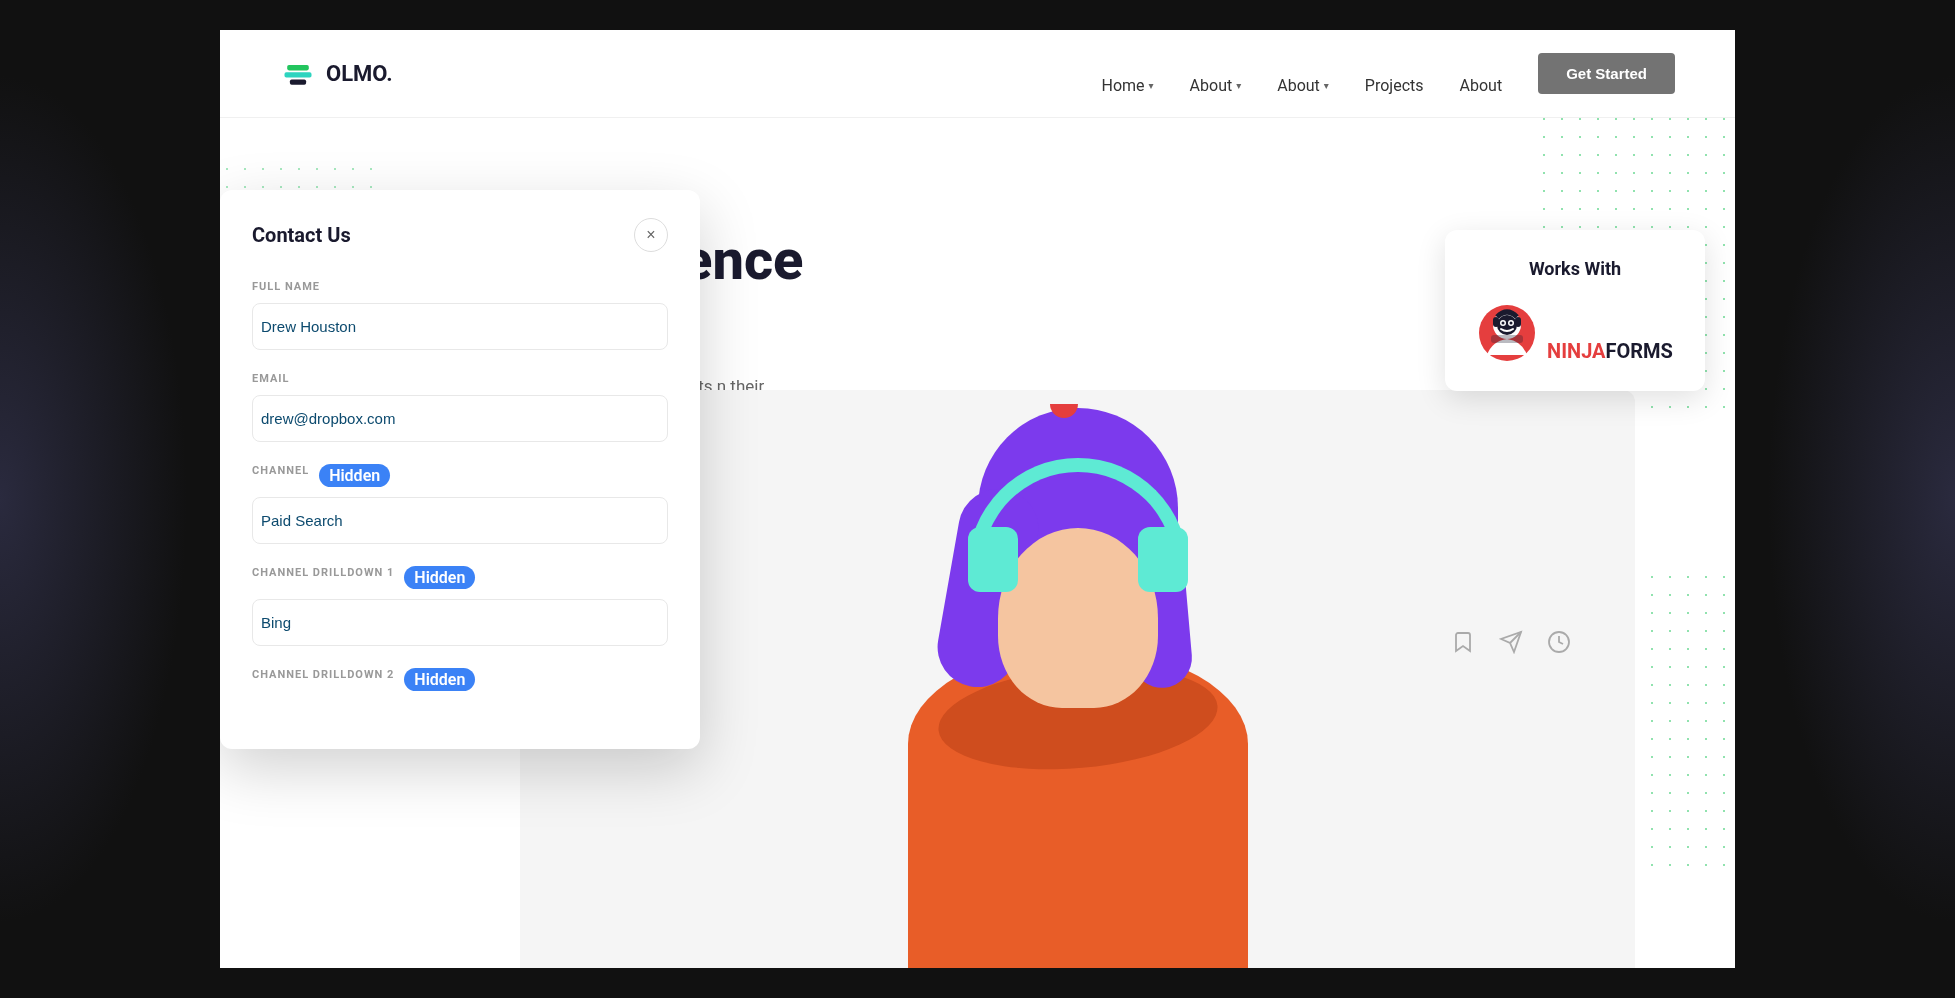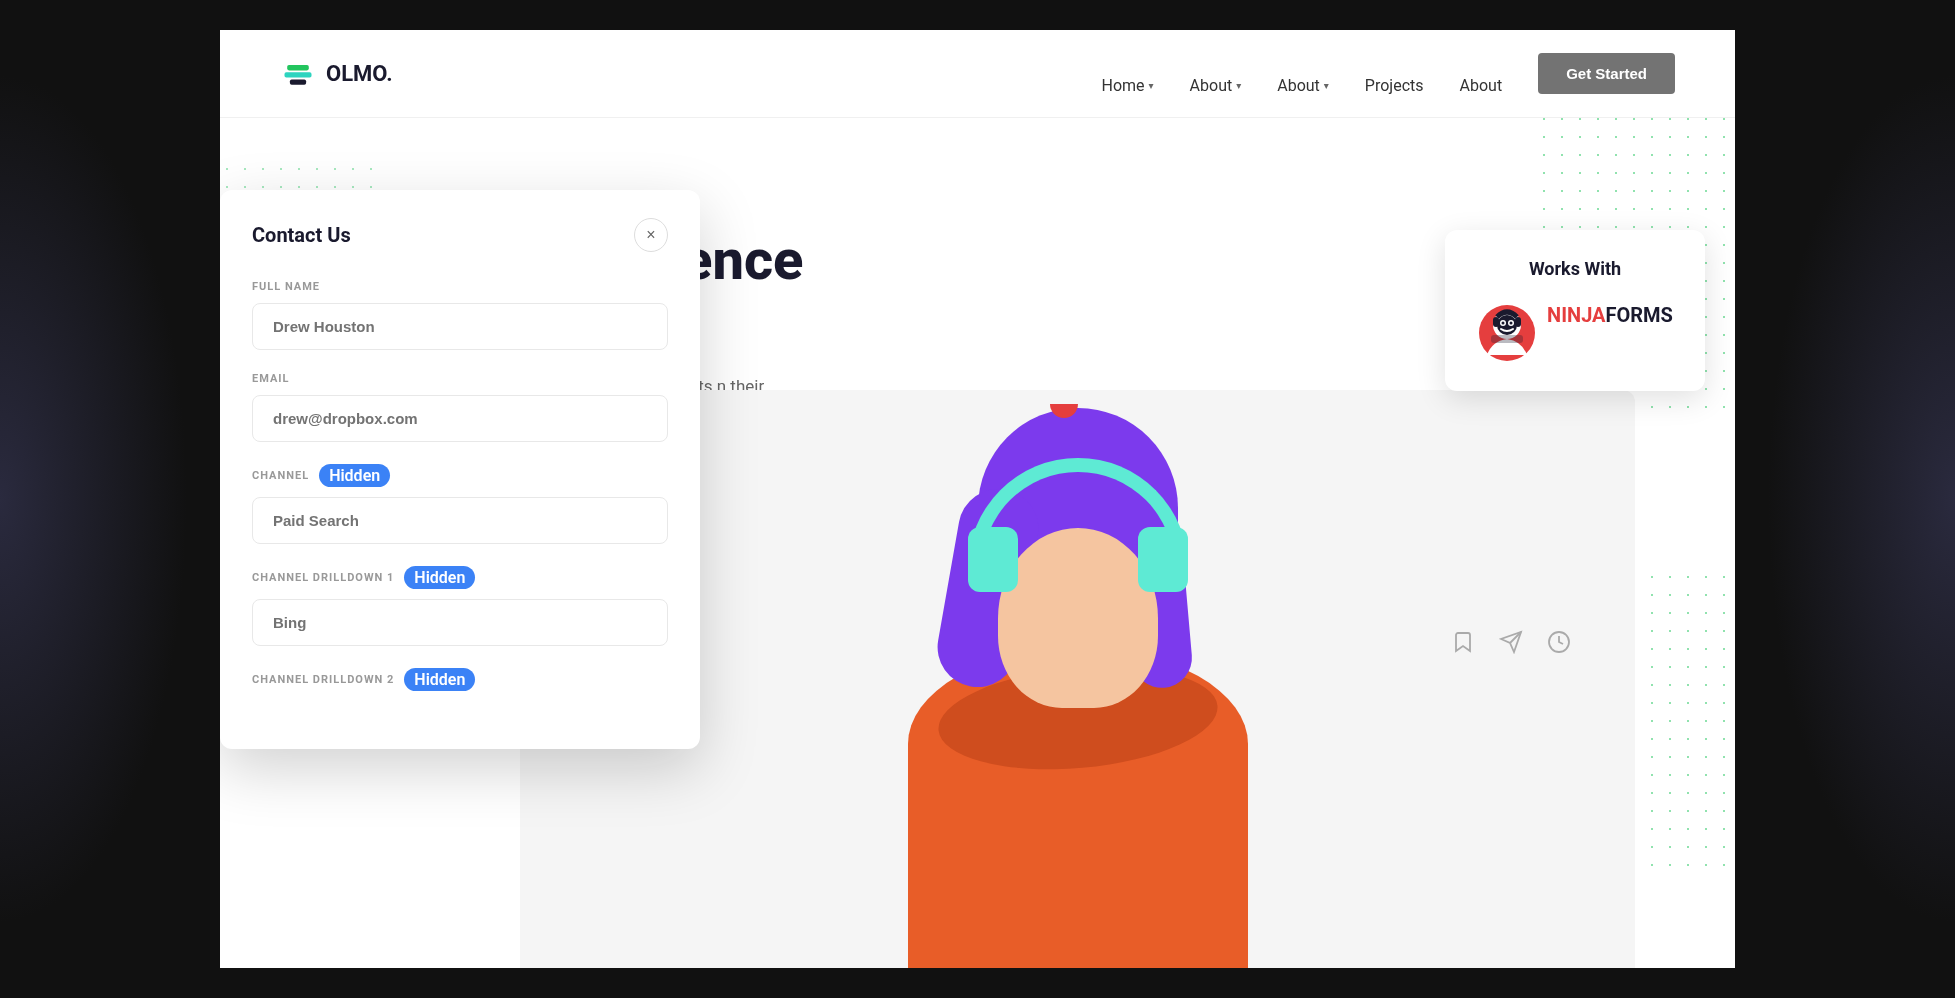--- a/index.html
+++ b/index.html
@@ -286,21 +286,21 @@
     }
     .works-with-title {
       font-size: 18px;
       font-weight: 700;
       color: #1a1a2e;
       margin-bottom: 24px;
       text-align: center;
     }
     .ninja-forms-logo {
       display: flex;
-      align-items: flex-start;
+      align-items: flex-end;
       justify-content: center;
       gap: 10px;
     }
     .ninja-icon {
       width: 60px;
       height: 60px;
     }
     .ninja-text {
       font-size: 20px;
       font-weight: 700;
@@ -371,49 +371,47 @@
       cursor: pointer;
       font-size: 16px;
       color: #666;
       background: #fff;
     }
     .form-group {
       margin-bottom: 22px;
     }
     .form-label {
       display: flex;
-      align-items: center;
       gap: 10px;
       font-size: 11px;
       font-weight: 700;
       letter-spacing: 1px;
       color: #999;
       text-transform: uppercase;
       margin-bottom: 10px;
     }
     .hidden-badge {
       background: #3b82f6;
       color: #fff;
       font-size: 16px;
       font-weight: 600;
       padding: 2px 10px;
       border-radius: 12px;
       text-transform: none;
       letter-spacing: 0;
     }
     .form-input {
       width: 100%;
-      padding: 14px 20px;
+      padding: 14px 8px;
       border: 1.5px solid #e8e8e8;
       border-radius: 8px;
       font-size: 15px;
-      color: #737373;
+      color: #0c4a6e;
       background: #fff;
       outline: none;
-      font-weight: bold;
     }
   </style>
 </head>
 <body>
 
 <div class="dark-overlay-top"></div>
 <div class="dark-overlay-bottom"></div>
 <div class="dark-overlay-left"></div>
 <div class="dark-overlay-right"></div>
 

